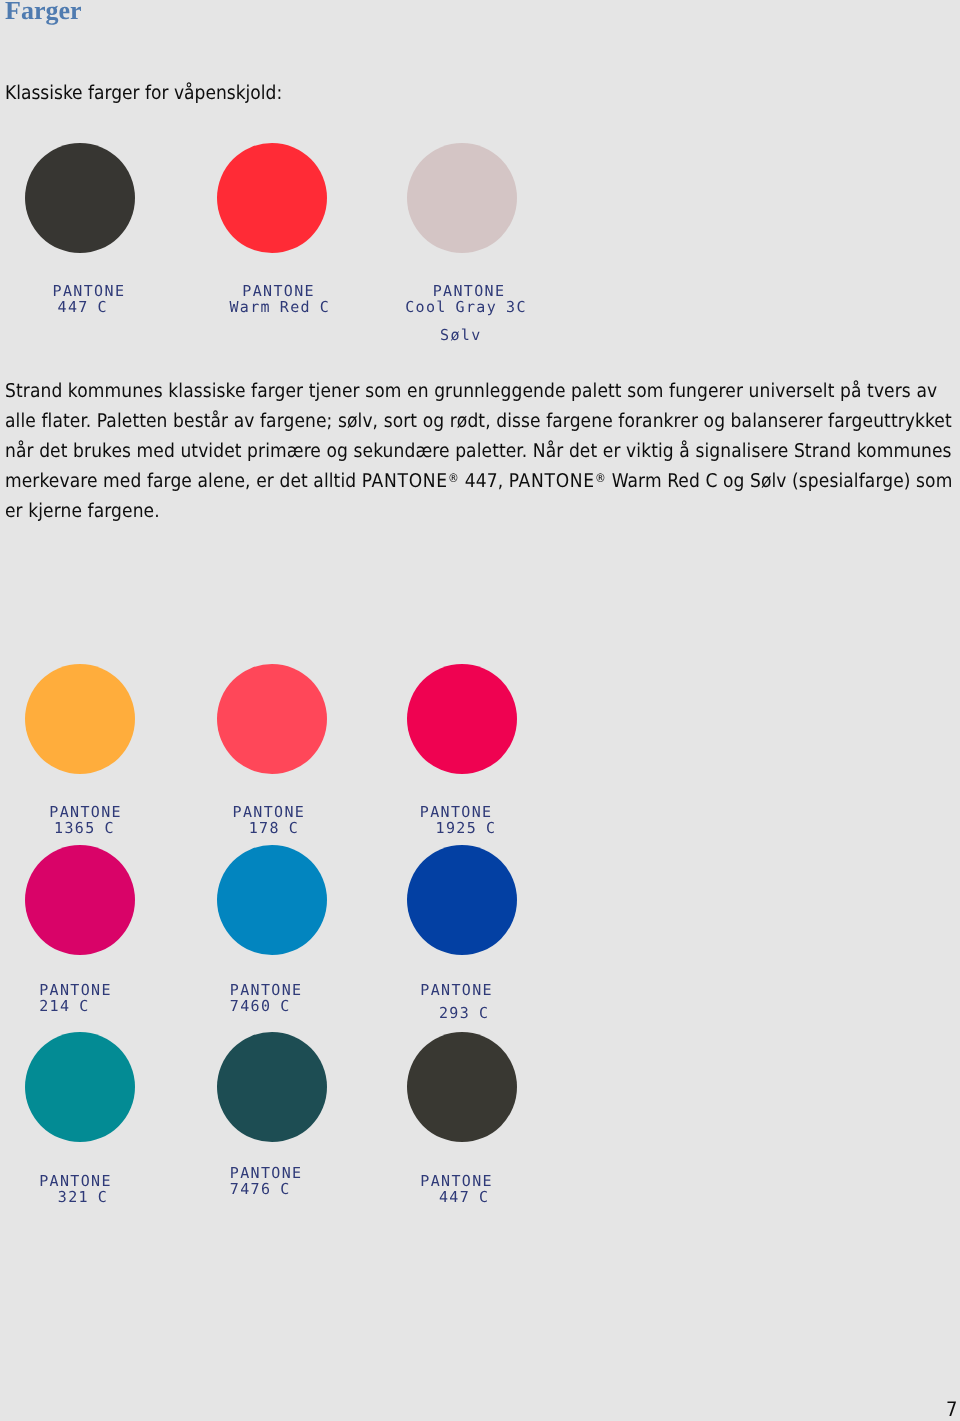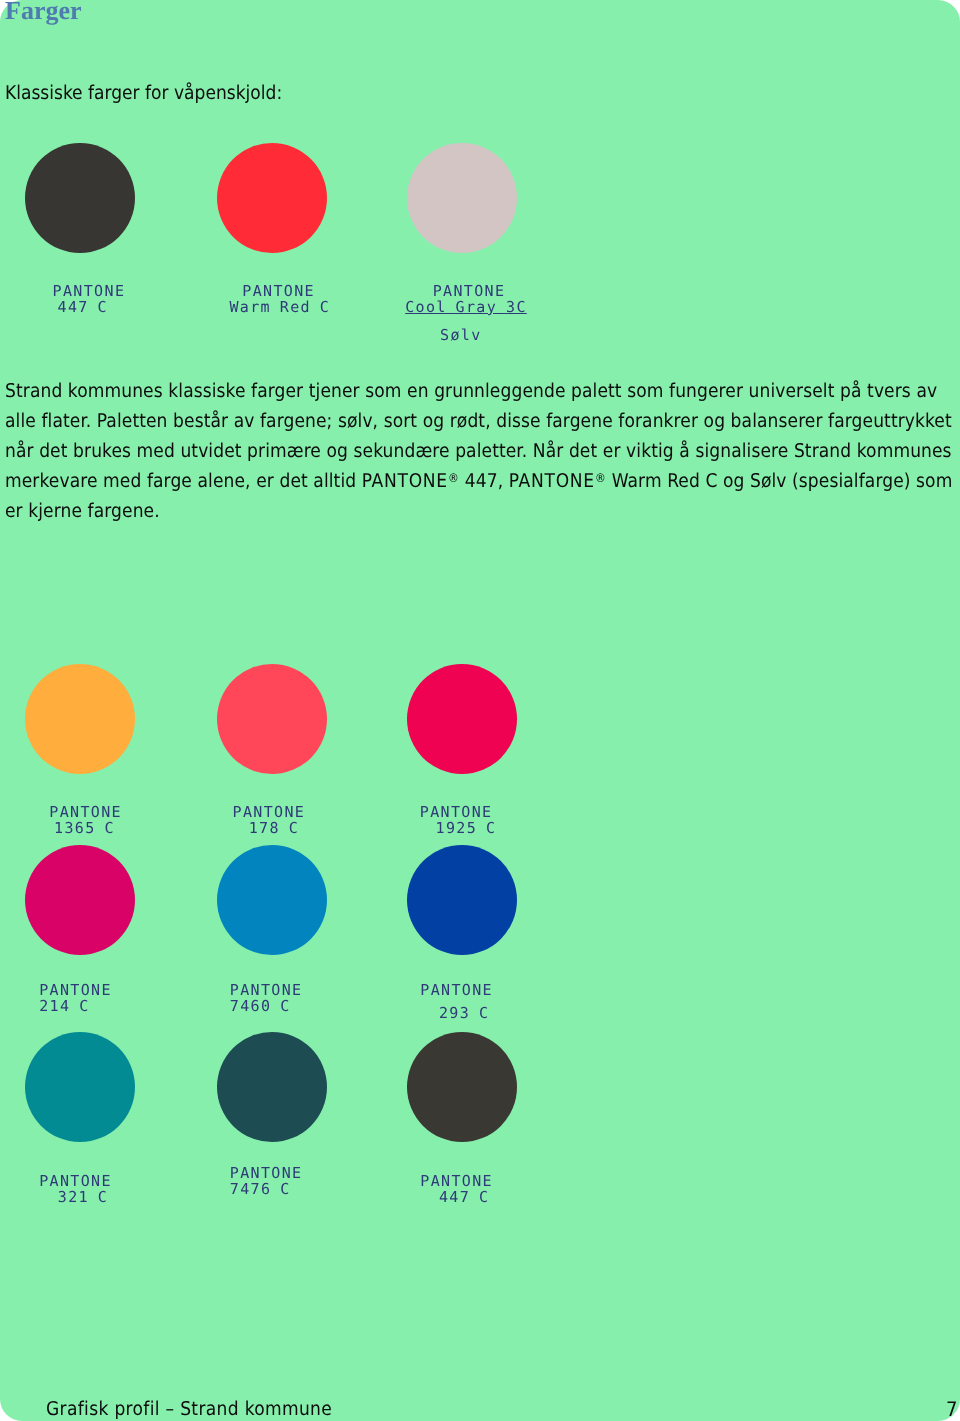--- a/index.html
+++ b/index.html
@@ -1,20 +1,20 @@
 <!DOCTYPE html>
 <html><head>
 <meta charset="utf-8">
 <title>Farger</title>
 <style>
   html,body{margin:0;padding:0;background:#ffffff;}
   *{-webkit-font-smoothing:antialiased;text-rendering:geometricPrecision;}
   body{width:960px;height:1421px;overflow:hidden;background:#ffffff;
        font-family:"DejaVu Sans",sans-serif;font-stretch:condensed;}
-  .page{position:relative;width:960px;height:1421px;background:#86efac;border-radius:22px;}
+  .page{position:relative;width:960px;height:1421px;background:#e5e5e5;}
 
   .h1{position:absolute;left:5px;top:-4px;
       font-family:"Liberation Serif",serif;font-weight:bold;
       font-size:26px;line-height:30px;color:#4F7BB0;white-space:nowrap;}
 
   .lead{position:absolute;left:5px;font-size:19px;line-height:24px;color:#0D0D0D;white-space:nowrap;}
 
   .circ{position:absolute;border-radius:50%;width:110px;height:110px;}
 
   .lbl{position:absolute;font-family:"DejaVu Sans Mono",monospace;
@@ -39,21 +39,21 @@
 
   <div id="classic-row">
       <div class="circ" style="left: 25px; top: 143.3px; width: 110px; height: 110px; background: rgb(55, 54, 50);"></div>
       <div class="lbl" style="left: 52.6px; top: 282.5px;">PANTONE</div>
       <div class="lbl" style="left: 57.6px; top: 298.5px;">447 C</div>
       <div class="circ" style="left: 217px; top: 143.3px; width: 110px; height: 110px; background: rgb(255, 43, 54);"></div>
       <div class="lbl" style="left: 242.3px; top: 282.5px;">PANTONE</div>
       <div class="lbl" style="left: 229.4px; top: 298.5px;">Warm Red C</div>
       <div class="circ" style="left: 407px; top: 143.3px; width: 110px; height: 110px; background: rgb(212, 197, 197);"></div>
       <div class="lbl" style="left: 432.7px; top: 282.5px;">PANTONE</div>
-      <div class="lbl" style="left: 405.2px; top: 298.5px; text-decoration: underline;">Cool Gray 3C</div>
+      <div class="lbl" style="left: 405.2px; top: 298.5px;">Cool Gray 3C</div>
       <div class="lbl" style="left: 440px; top: 327px;">Sølv</div>
     </div>
 
   <div class="para" id="body-para" style="top:375.6px;width:951px"><span>Strand kommunes klassiske farger tjener som en grunnleggende palett som fungerer universelt på tvers av alle flater. Paletten består av fargene; sølv, sort og rødt, disse fargene forankrer og balanserer fargeuttrykket når det brukes med utvidet primære og sekundære paletter. Når det er viktig å signalisere Strand kommunes merkevare med farge alene, er det alltid </span><span class="caps">PANTONE</span><sup>®</sup><span> 447, </span><span class="caps">PANTONE</span><sup>®</sup><span> Warm Red C og Sølv (spesialfarge) som er kjerne fargene.</span></div>
 
 
   <div id="recommended-grid">
       <div class="circ" style="left: 25px; top: 664px; width: 110px; height: 110px; background: rgb(255, 173, 60);"></div>
       <div class="lbl" style="left: 49.3px; top: 804px;">PANTONE</div>
       <div class="lbl" style="left: 54px; top: 820px; text-align: center;">1365 C</div>
@@ -77,16 +77,15 @@
       <div class="lbl" style="left: 57.8px; top: 1189px;">321 C</div>
       <div class="circ" style="left: 217px; top: 1032px; width: 110px; height: 110px; background: rgb(29, 77, 83);"></div>
       <div class="lbl" style="left: 229.8px; top: 1165.3px;">PANTONE</div>
       <div class="lbl" style="left: 229.8px; top: 1181.3px;">7476 C</div>
       <div class="circ" style="left: 407px; top: 1032px; width: 110px; height: 110px; background: rgb(57, 56, 50);"></div>
       <div class="lbl" style="left: 420.3px; top: 1173.3px;">PANTONE</div>
       <div class="lbl" style="left: 438.9px; top: 1189.3px;">447 C</div>
     </div>
 
 
-  <div class="footer-text" style="top:1398px">Grafisk profil – Strand kommune</div>
   <div class="footer-page" style="left:946px;top:1398px">7</div>
 
 </div>
 
 </body></html>

